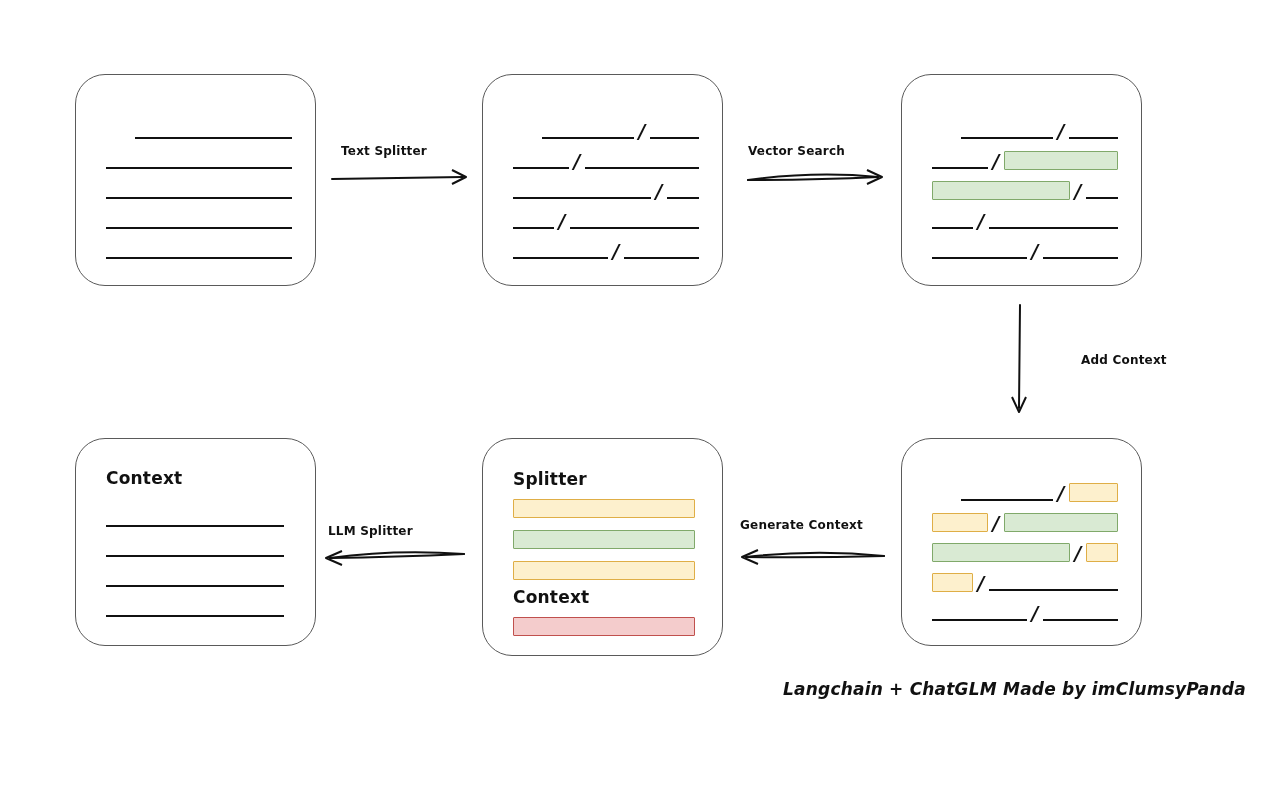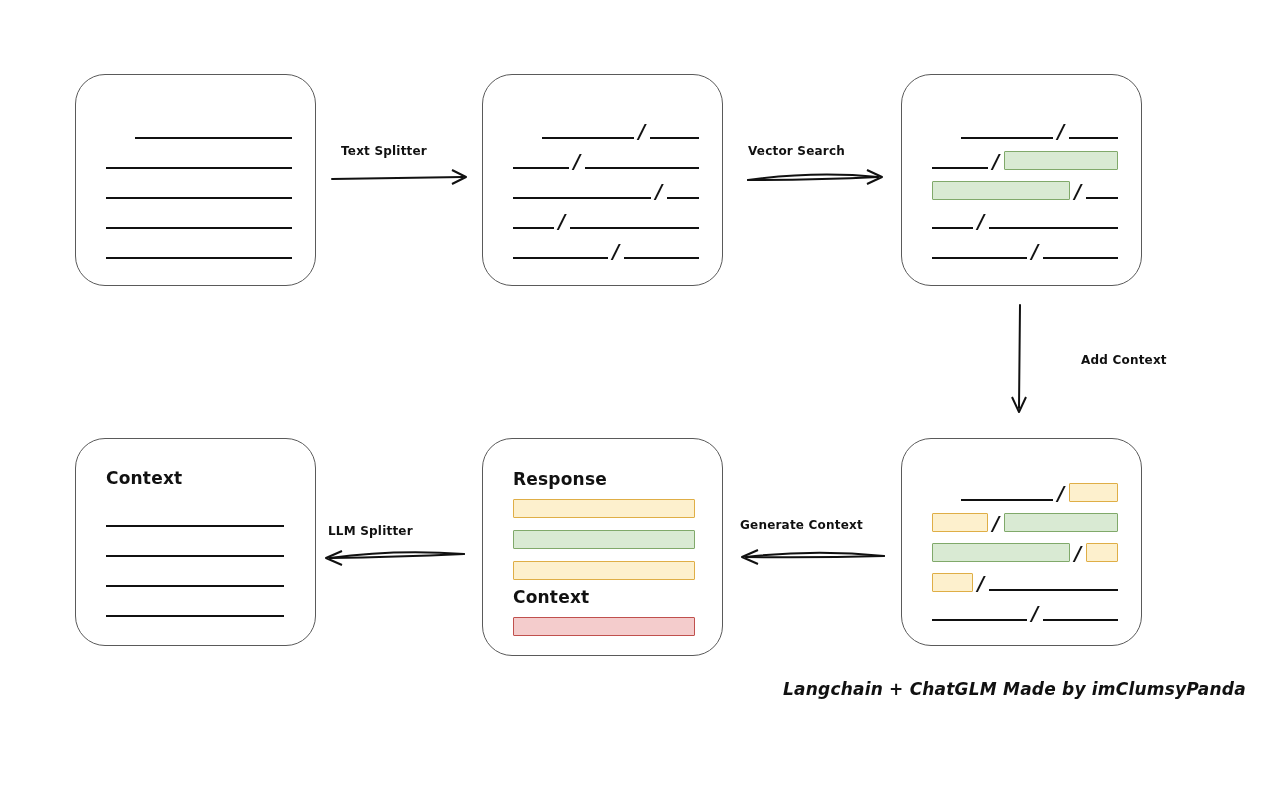--- a/index.html
+++ b/index.html
@@ -272,21 +272,21 @@
         </div>
         <div class="row" style="top: 162px;">
           <span class="seg plain" style="width: 95px; flex: 0 0 95px;"></span>
           <span class="slash">/</span>
           <span class="seg plain" style="width: 75px; flex: 0 0 75px;"></span>
         </div>
       </div>
   </div>
 
   <div class="card" style="left:482px;top:438px;width:241px;height:218px;">
-    <div class="card-heading" style="left:30px;top:30px;">Response</div>
+    <div class="card-heading" style="left:30px;top:30px;">Splitter</div>
     <div class="bar seg yellow" style="left:30px;top:60px;width:182px;"></div>
     <div class="bar seg green" style="left:30px;top:91px;width:182px;"></div>
     <div class="bar seg yellow" style="left:30px;top:122px;width:182px;"></div>
     <div class="card-heading" style="left:30px;top:148px;">Context</div>
     <div class="bar seg red" style="left:30px;top:178px;width:182px;"></div>
   </div>
 
   <div class="card" style="left:75px;top:438px;width:241px;height:208px;">
     <div class="card-heading" style="left:30px;top:29px;">Context</div>
     <div class="card-inner" style="left:30px;right:33px;">

